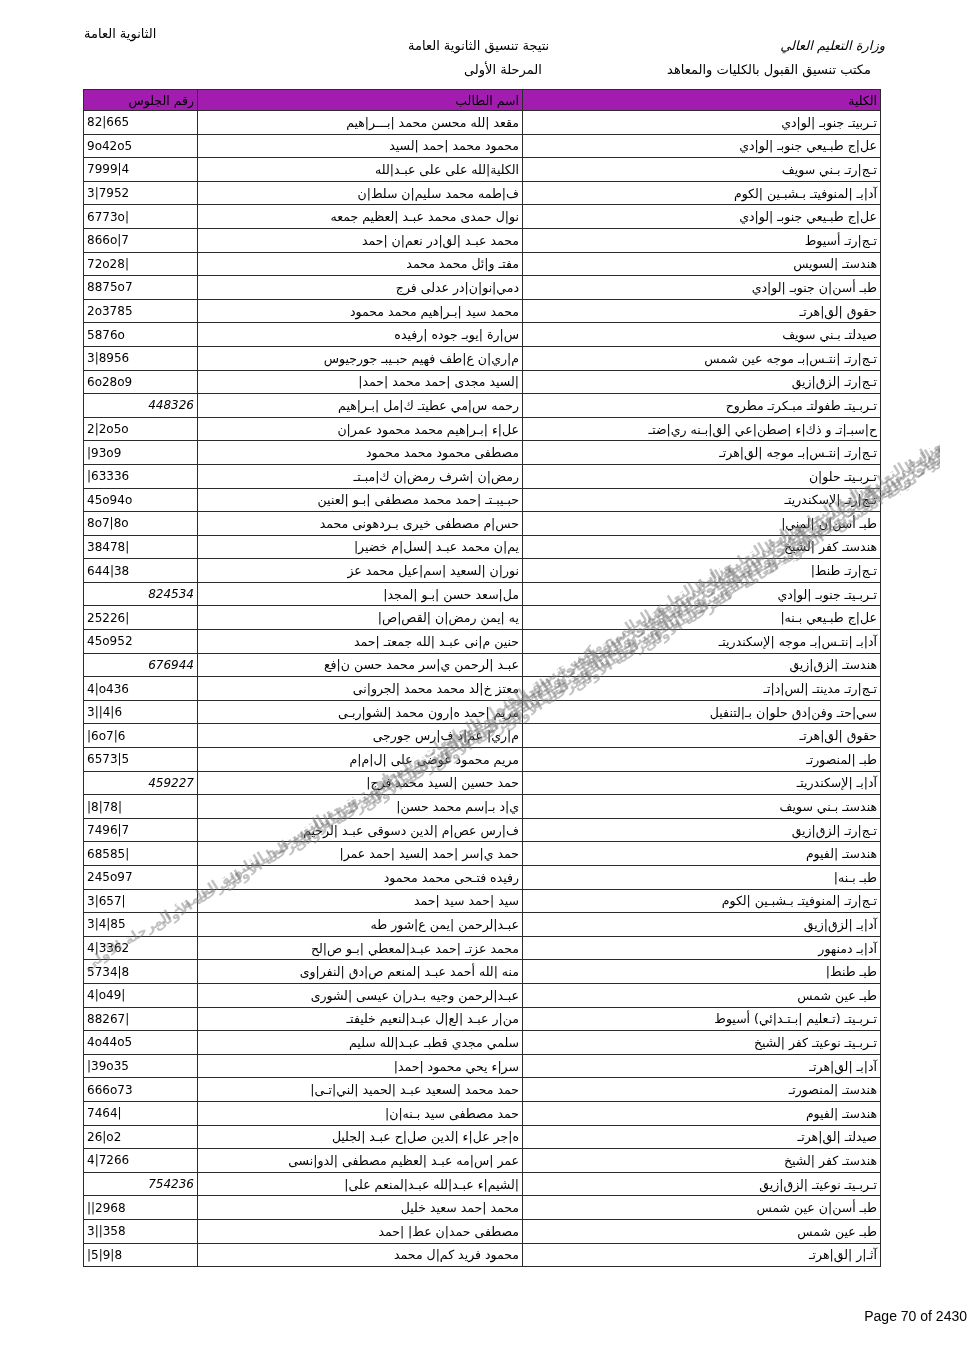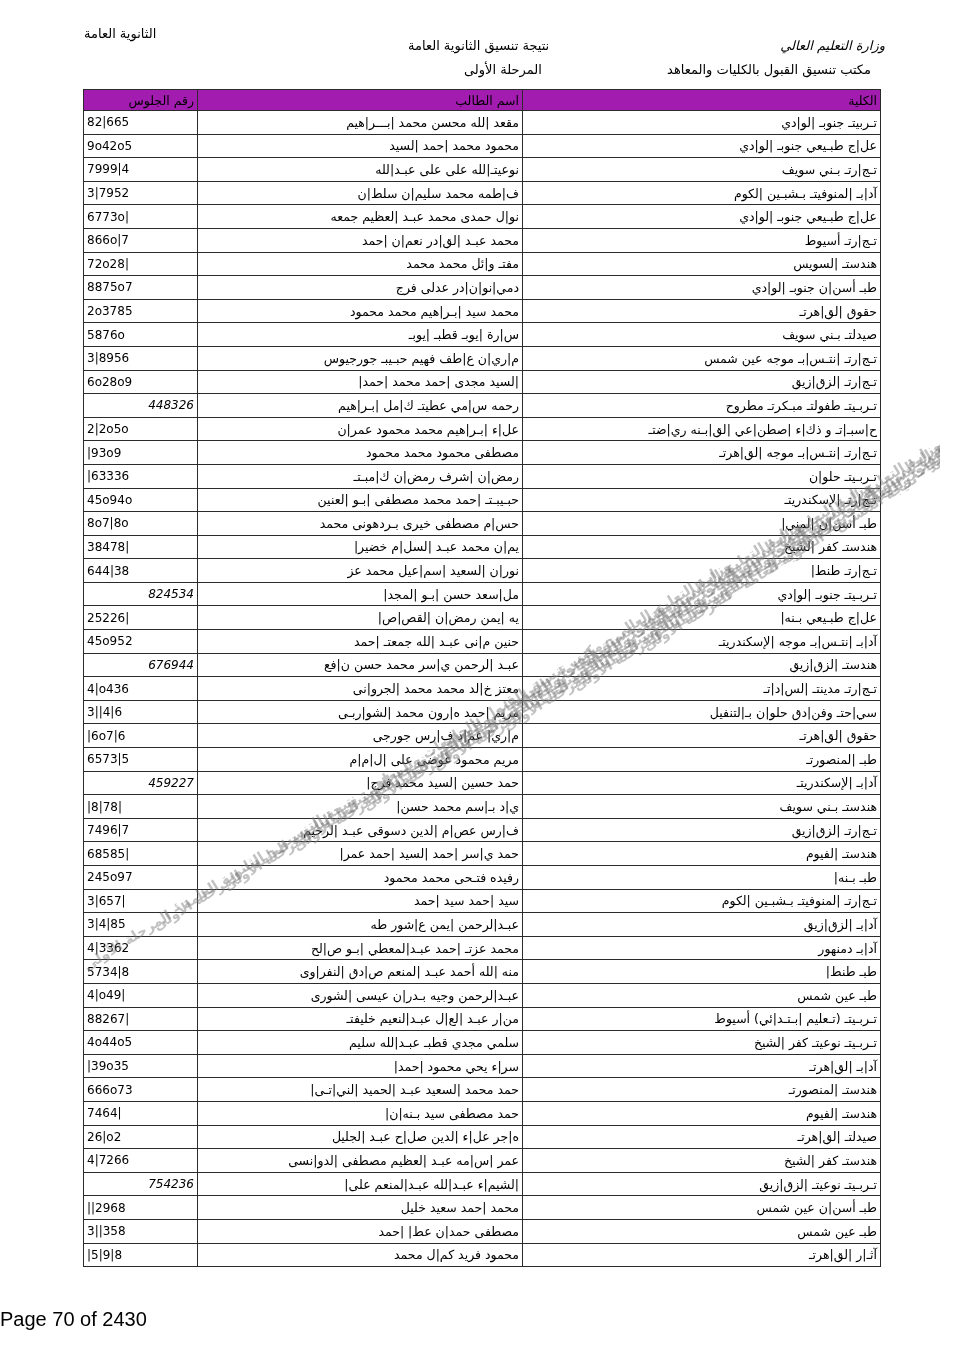--- a/index.html
+++ b/index.html
@@ -22,21 +22,21 @@
   td.col-seat.right-al { text-align: right; font-style: italic; }
   col.c-fac { width: 358px; }
   col.c-name { width: 325px; }
   col.c-seat { width: 114px; }
 
   .watermark { position: absolute; left: 40px; top: 80px; width: 900px; height: 900px;
                pointer-events: none; overflow: hidden; }
   .wm-line { position: absolute; font-size: 14px; color: rgba(120,120,120,0.45); white-space: nowrap;
              transform: rotate(-32deg); transform-origin: left top; direction: rtl; font-weight: bold; }
 
-  .footer { position: absolute; left: 0; width: 967px; top: 1308px; text-align: left; font-size: 20px;
+  .footer { position: absolute; left: 0; width: 967px; top: 1308px; text-align: right; font-size: 14px;
             font-family: "Liberation Sans", sans-serif; }
 </style>
 </head>
 <body>
 
 <div class="hdr hdr-right-1">وزارة التعليم العالي</div>
 <div class="hdr hdr-right-2">مكتب تنسيق القبول بالكليات والمعاهد</div>
 <div class="hdr hdr-center-1">نتيجة تنسيق الثانوية العامة</div>
 <div class="hdr hdr-center-2">المرحلة الأولى</div>
 <div class="hdr hdr-left-1">الثانوية العامة</div>
@@ -61,21 +61,21 @@
           <td class="col-name">مقعد |لله محسن محمد |بـــر|هيم</td>
           <td class="col-seat">82|665</td>
         </tr>
         <tr>
           <td class="col-faculty">عل|ج طبـيعي جنوبـ |لو|دي</td>
           <td class="col-name">محمود محمد |حمد |لسيد</td>
           <td class="col-seat">9o42o5</td>
         </tr>
         <tr>
           <td class="col-faculty">تـج|رتـ بـني سويف</td>
-          <td class="col-name">نوعيتـ|لله على على عبـد|لله</td>
+          <td class="col-name">الكلية|لله على على عبـد|لله</td>
           <td class="col-seat">7999|4</td>
         </tr>
         <tr>
           <td class="col-faculty">آد|بـ |لمنوفيتـ بـشبـين |لكوم</td>
           <td class="col-name">ف|طمه محمد سليم|ن سلط|ن</td>
           <td class="col-seat">3|7952</td>
         </tr>
         <tr>
           <td class="col-faculty">عل|ج طبـيعي جنوبـ |لو|دي</td>
           <td class="col-name">نو|ل حمدى محمد عبـد |لعظيم جمعه</td>
@@ -96,21 +96,21 @@
           <td class="col-name">دمي|نو|ن|در عدلى فرج</td>
           <td class="col-seat">8875o7</td>
         </tr>
         <tr>
           <td class="col-faculty">حقوق |لق|هرتـ</td>
           <td class="col-name">محمد سيد |بـر|هيم محمد محمود</td>
           <td class="col-seat">2o3785</td>
         </tr>
         <tr>
           <td class="col-faculty">صيدلتـ بـني سويف</td>
-          <td class="col-name">س|رة |يوبـ قطبـ |يوبـ</td>
+          <td class="col-name">س|رة |يوبـ جوده |رفيده</td>
           <td class="col-seat">5876o</td>
         </tr>
         <tr>
           <td class="col-faculty">تـج|رتـ |نتـس|بـ موجه عين شمس</td>
           <td class="col-name">م|ري|ن ع|طف فهيم حبـيبـ جورجيوس</td>
           <td class="col-seat">3|8956</td>
         </tr>
         <tr>
           <td class="col-faculty">تـج|رتـ |لزق|زيق</td>
           <td class="col-name">|لسيد مجدى |حمد محمد |حمد|</td>

